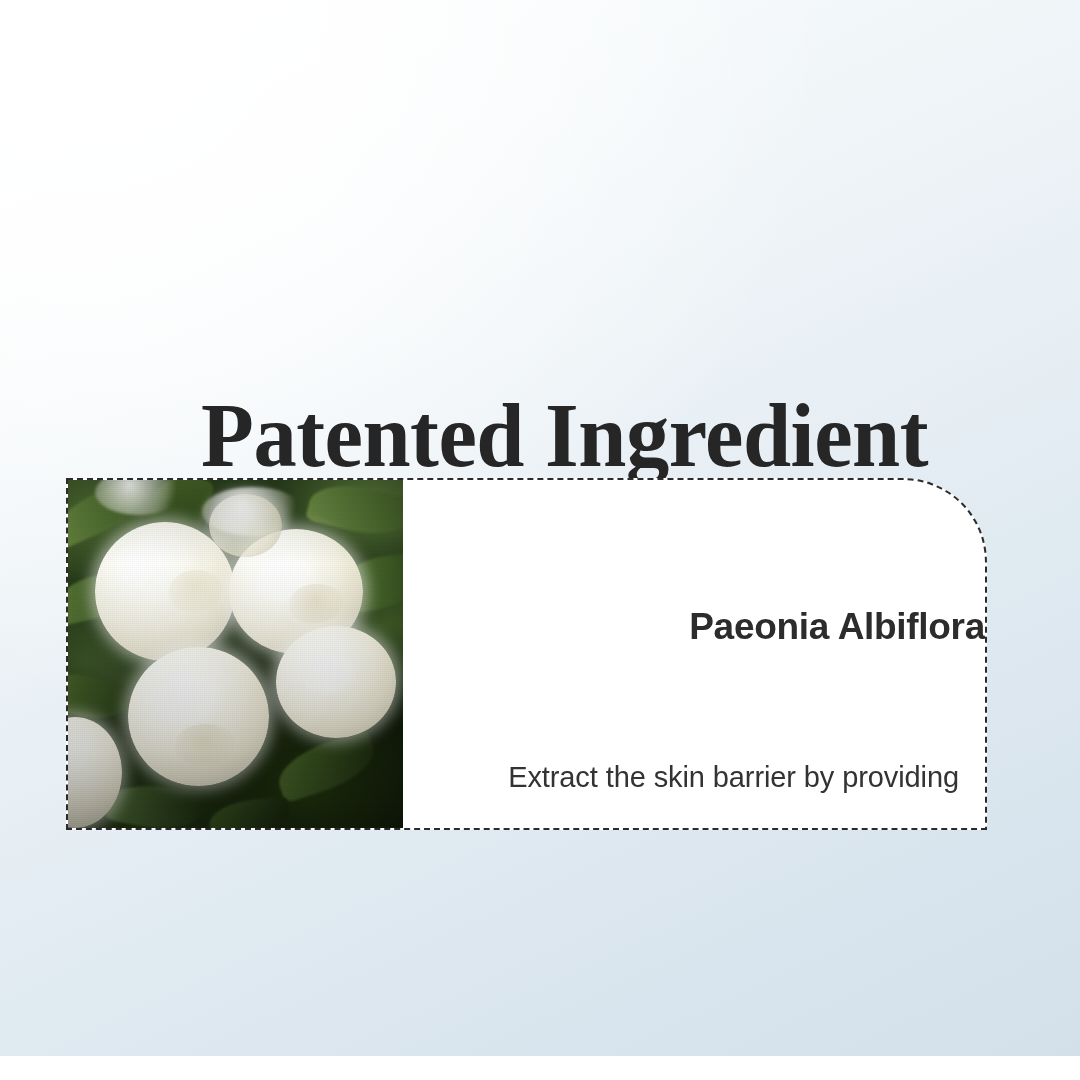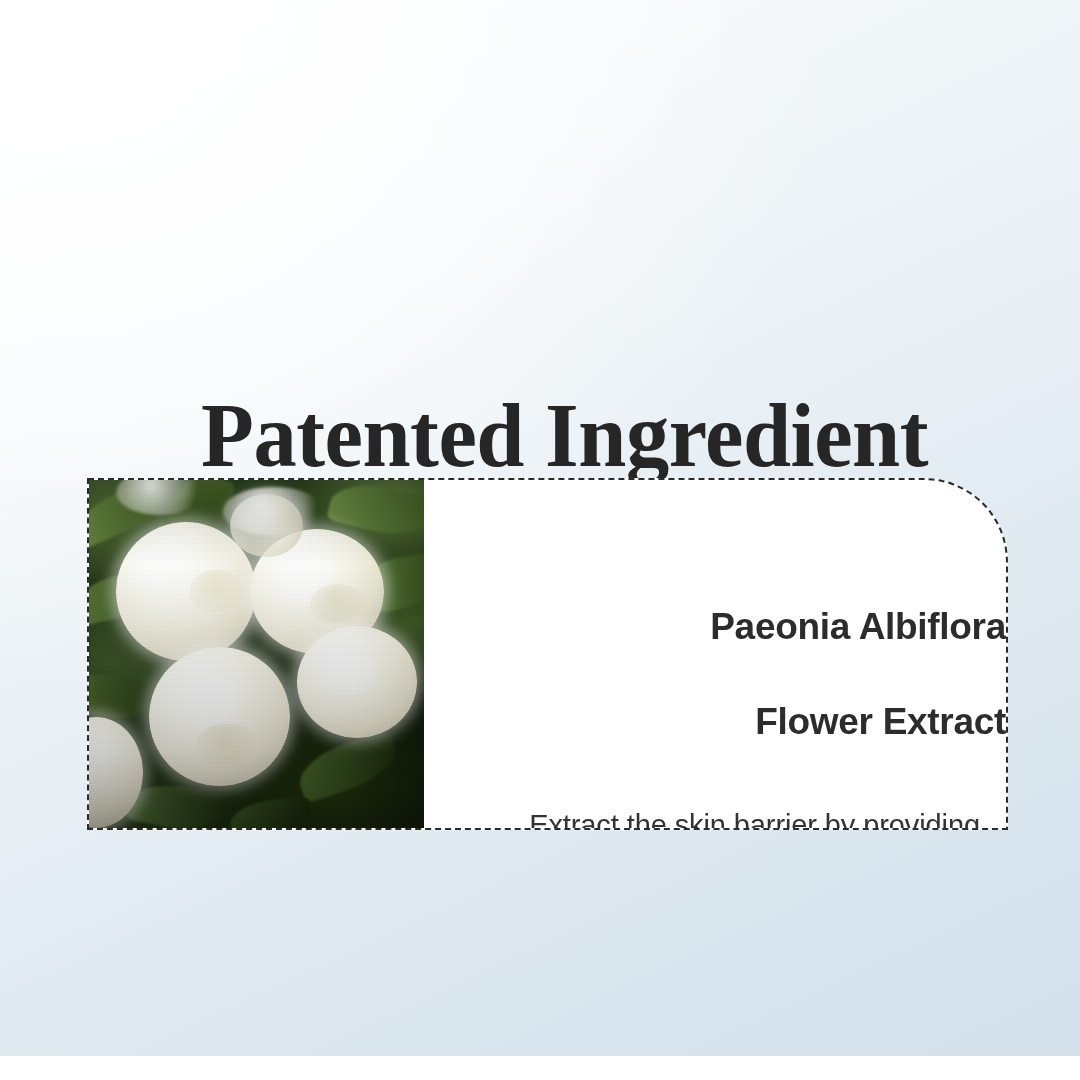--- a/index.html
+++ b/index.html
@@ -41,21 +41,21 @@
     transform-origin: left top;
     white-space: pre-line;
   }
   .headline-line {
     display: block;
   }
 
   
   #ingredient-card {
     position: absolute;
-    left: 87px;
+    left: 66px;
     top: 478px;
     width: 921px;
     height: 352px;
     box-sizing: border-box;
     border: 2px dashed #2b2b2b;
     border-top-right-radius: 84px;
     background: #ffffff;
     display: flex;
     align-items: stretch;
     overflow: hidden;
@@ -200,21 +200,20 @@
         <div class="petal" style="left:70%;top:50%;width:16%;height:12%;background:radial-gradient(circle at 46% 38%,#ffffff,rgba(255,255,255,0));"></div>
 
         <div class="photo-shade"></div>
         <div class="photo-grain"></div>
       </div>
     </div>
 
     <div class="card-text">
       <h2 class="ingredient-name">
         <span>Paeonia Albiflora</span><br>
-        <span>Flower Extract</span>
       </h2>
       <p class="ingredient-desc">
         <span>Extract the skin barrier by providing</span><br>
         
       </p>
     </div>
 
   </section>
 </div>
 

